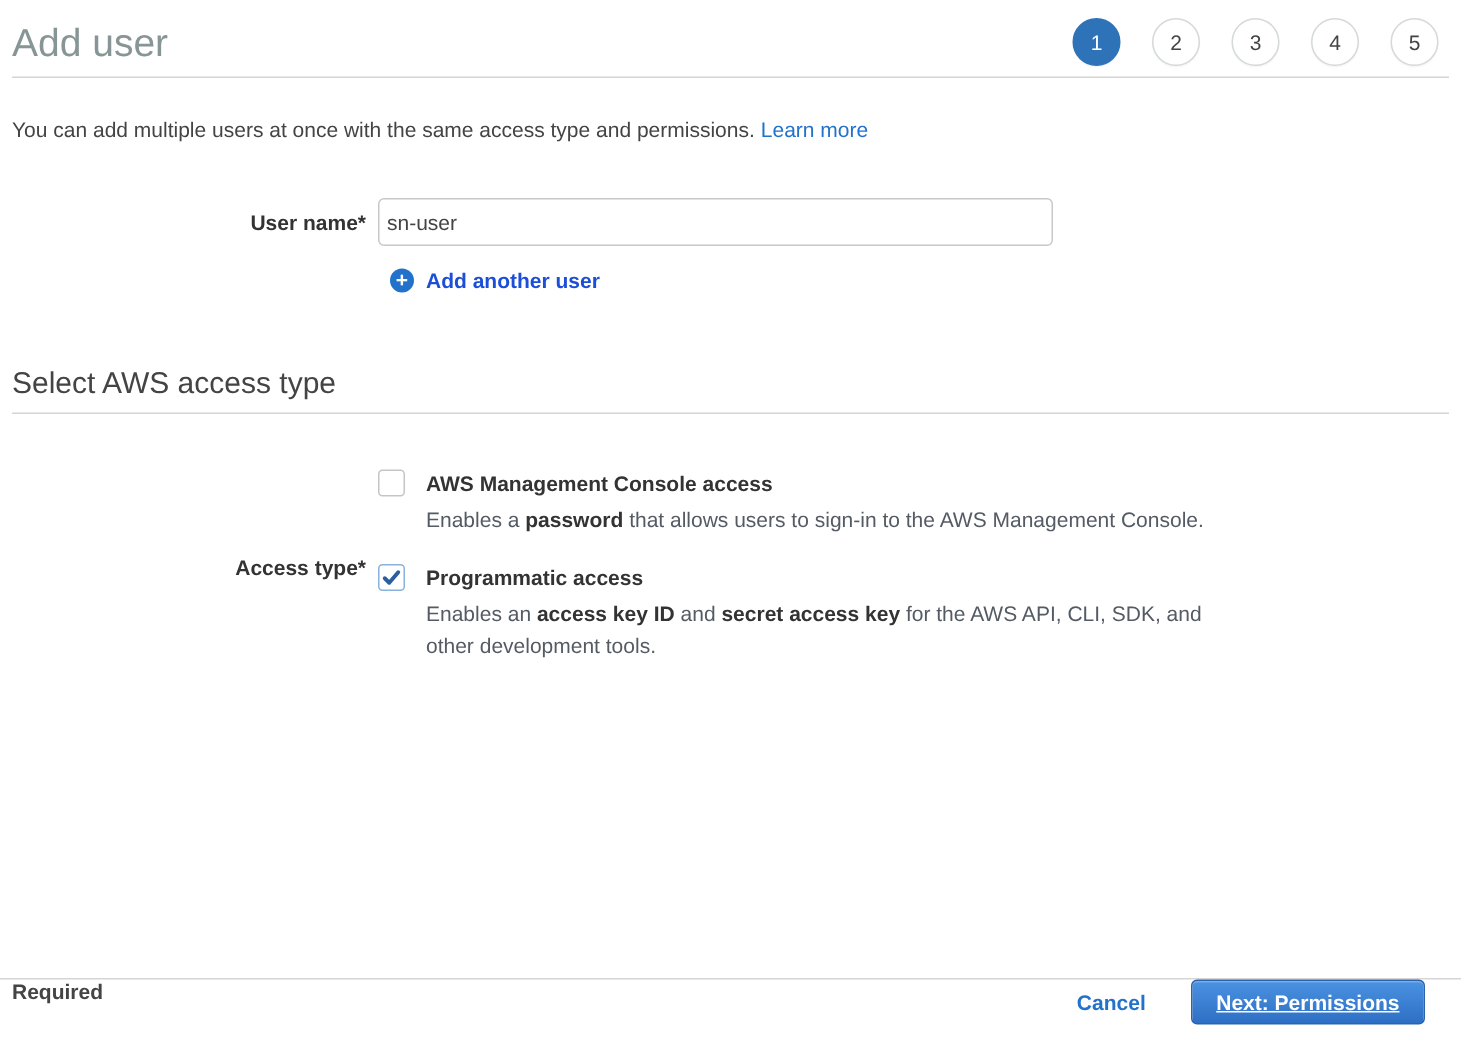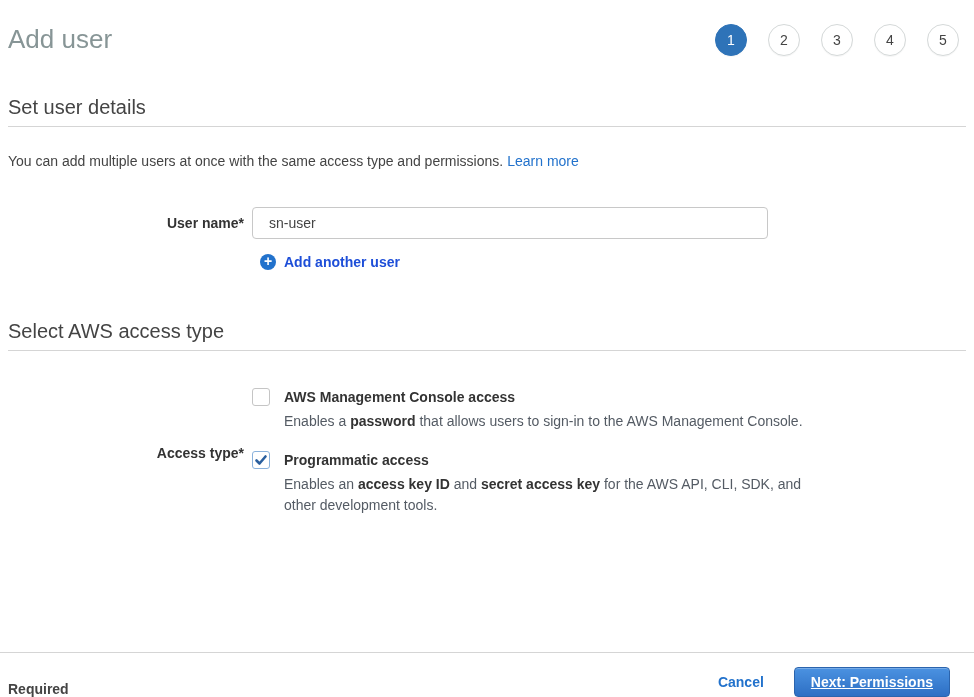--- a/index.html
+++ b/index.html
@@ -8,22 +8,22 @@
     font-family: "Liberation Sans", sans-serif;
     color: #444444;
     overflow: hidden;
   }
   .page { position: relative; width: 974px; height: 697px; background: #fff; }
 
   
   .header {
     display: flex;
     justify-content: space-between;
-    align-items: center;
-    padding: 22px 15px 0 8px;
+    align-items: flex-end;
+    padding: 10px 15px 0 8px;
   }
   .page-title {
     font-size: 26px;
     font-weight: 400;
     color: #879596;
     line-height: 32px;
   }
   .steps { display: flex; gap: 21px; margin-top: 2px; }
   .step-circle {
     width: 32px; height: 32px;
@@ -72,25 +72,25 @@
     text-align: right;
     font-size: 14px;
     font-weight: 700;
     color: #333333;
     flex-shrink: 0;
   }
   .align-top .field-label { line-height: 18px; padding-top: 1px; }
   .field-control { margin-left: 8px; }
 
   .text-input {
-    width: 516px;
+    width: 450px;
     height: 32px;
     border: 1px solid #c8c8c8;
     border-radius: 4px;
-    padding: 0 16px;
+    padding: 0 5px;
     font-size: 14px;
     color: #444444;
     font-family: "Liberation Sans", sans-serif;
     outline: none;
   }
 
   .add-user-row {
     margin-left: 252px;
     margin-top: 15px;
     display: flex;
@@ -148,21 +148,21 @@
   .option-desc b { color: #333333; }
 
   
   .footer {
     position: absolute;
     left: 0; right: 0; bottom: 0;
     height: 45px;
     border-top: 1px solid #d5d5d5;
     background: #ffffff;
     display: flex;
-    align-items: flex-end;
+    align-items: flex-start;
     justify-content: space-between;
     padding: 0 24px 0 8px;
   }
   .required-label { font-size: 14px; font-weight: 700; color: #444444; }
   .footer-actions { display: flex; align-items: center; gap: 30px; }
   .cancel-link {
     font-size: 14px;
     font-weight: 700;
     color: #2272cc;
     text-decoration: none;
@@ -195,21 +195,20 @@
       <div class="step-circle">2</div>
       <div class="step-circle">3</div>
       <div class="step-circle">4</div>
       <div class="step-circle">5</div>
     </div>
   </div>
 
   <div class="content">
 
     <div class="section-1">
-      <h2 class="section-heading">Set user details</h2>
       <div class="divider"></div>
       <p class="section-desc"><span>You can add multiple users at once with the same access type and permissions.</span><a class="link">Learn more</a></p>
 
       <div class="form-row">
         <label class="field-label">User name*</label>
         <div class="field-control">
           <input class="text-input" type="text" value="sn-user" style="">
         </div>
       </div>
 

